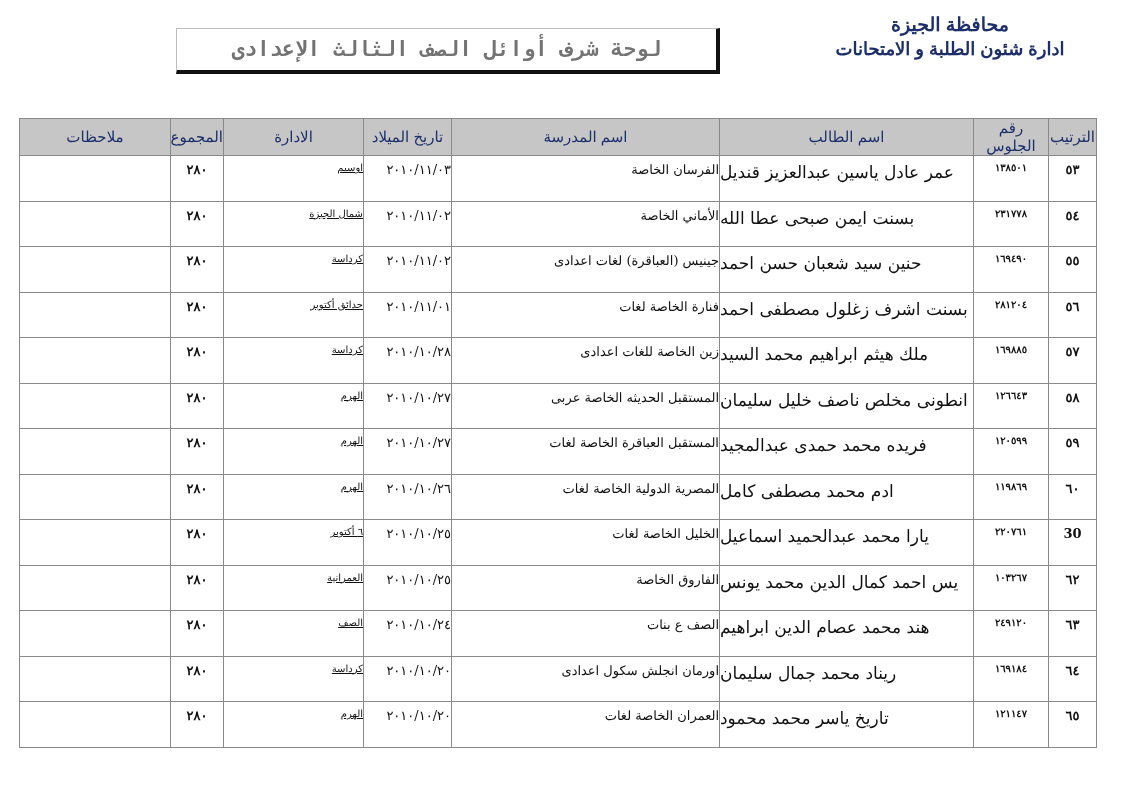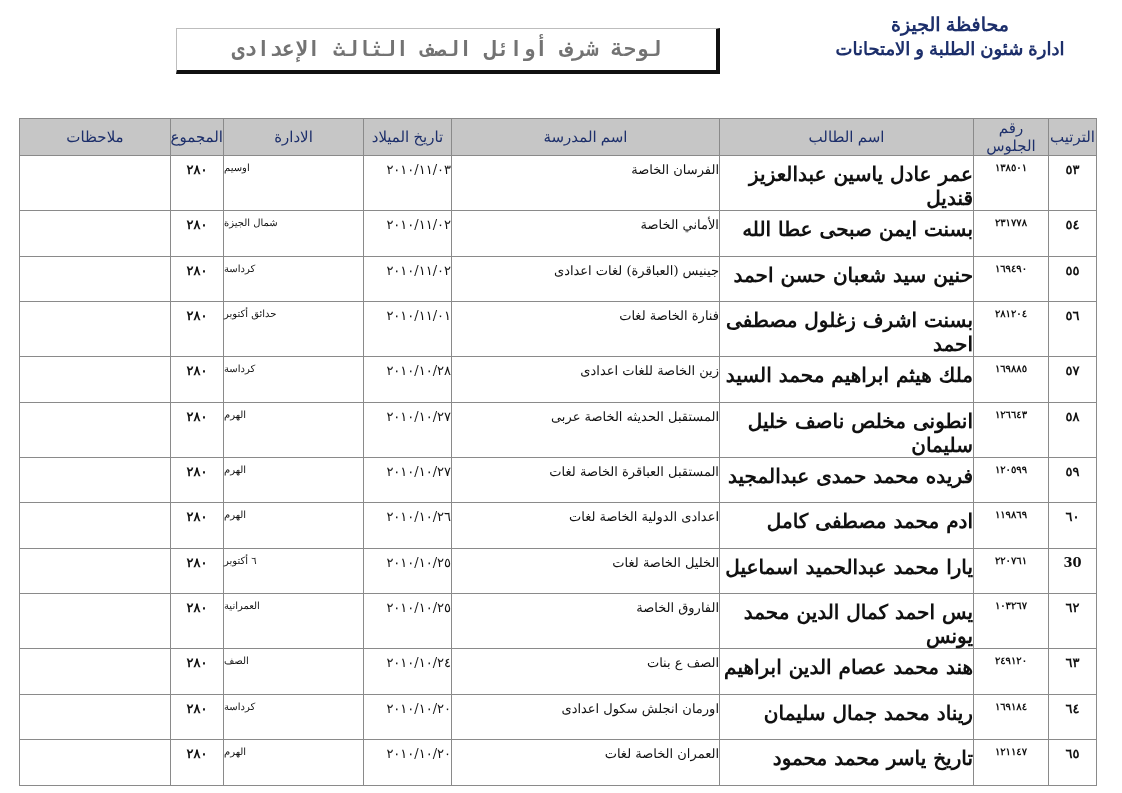--- a/index.html
+++ b/index.html
@@ -28,24 +28,24 @@
     }
     table.honor th, table.honor td { border: 1px solid #8a8a8a; padding: 0; }
     table.honor th {
       background: #c6c6c6; height: 36px; color: #1d2f6b; font-weight: normal; font-size: 15px;
       font-family: Liberation Sans, sans-serif;
       margin-left: 6px;
     }
     table.honor td { height: 45.5px; vertical-align: top; padding-top: 6px; box-sizing: border-box; }
     td.rank { text-align: center; font-size: 13px; font-weight: bold; }
     td.seat { text-align: center; font-size: 10px; font-weight: bold; letter-spacing: 1px; }
-    td.name { text-align: right; padding-right: 8px; font-size: 20px; font-weight: bold; }
+    td.name { text-align: left; padding-right: 8px; font-size: 17px; }
     td.school { text-align: right; padding-right: 8px; font-size: 13px; margin-top: 40px; }
     td.dob { text-align: right; padding-right: 2px; font-size: 13px; letter-spacing: 1px; direction: ltr; }
-    td.admin { text-align: left; font-size: 10px; }
+    td.admin { text-align: right; font-size: 10px; text-decoration: underline; }
     td.total { text-align: center; font-size: 13px; font-weight: bold; }
     td.notes { }
   </style>
 </head>
 <body>
 
 <div class="org-header">
   <div class="l1">محافظة الجيزة</div>
   <div class="l3">ادارة شئون الطلبة و الامتحانات</div>
 </div>
@@ -145,21 +145,21 @@
         <td class="school">المستقبل العباقرة الخاصة لغات</td>
         <td class="dob">٢٠١٠/١٠/٢٧</td>
         <td class="admin">الهرم</td>
         <td class="total">٢٨٠</td>
         <td class="notes"></td>
       </tr>
       <tr>
         <td class="rank">٦٠</td>
         <td class="seat">١١٩٨٦٩</td>
         <td class="name">ادم محمد مصطفى كامل</td>
-        <td class="school">اعدادى الدولية الخاصة لغات</td>
+        <td class="school">المصرية الدولية الخاصة لغات</td>
         <td class="dob">٢٠١٠/١٠/٢٦</td>
         <td class="admin">الهرم</td>
         <td class="total">٢٨٠</td>
         <td class="notes"></td>
       </tr>
       <tr>
         <td class="rank">30</td>
         <td class="seat">٢٢٠٧٦١</td>
         <td class="name">يارا محمد عبدالحميد اسماعيل</td>
         <td class="school">الخليل الخاصة لغات</td>

